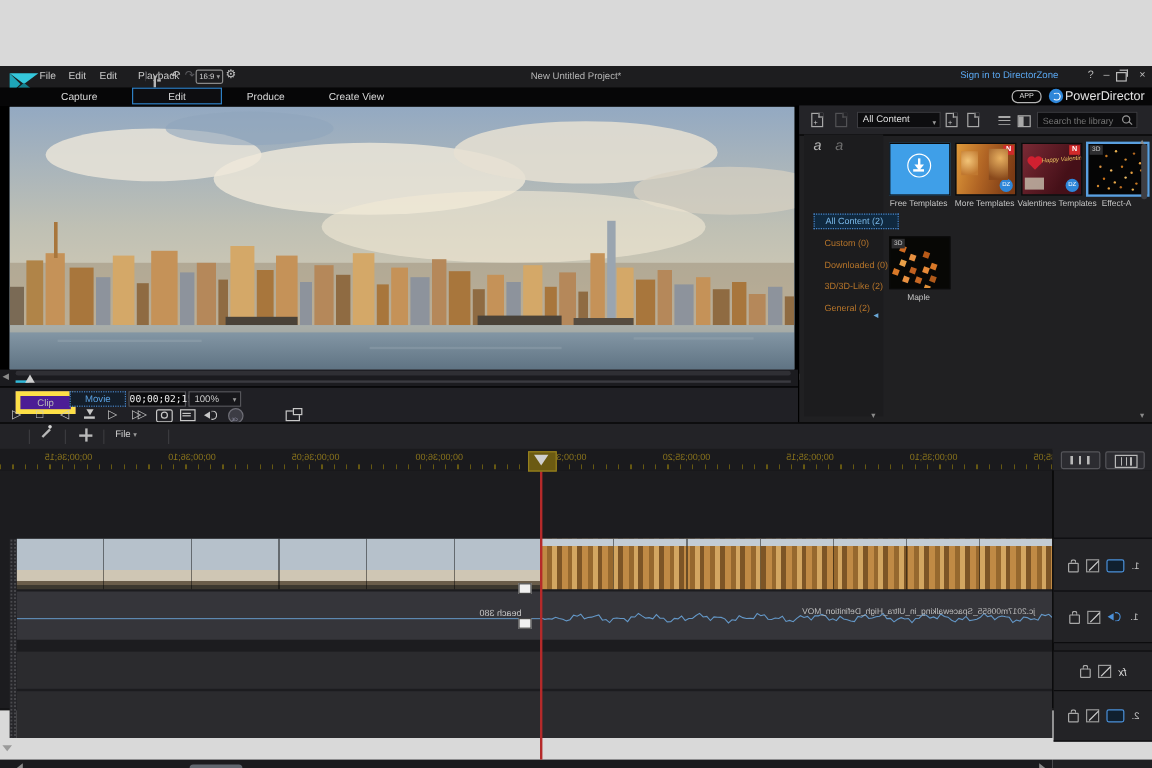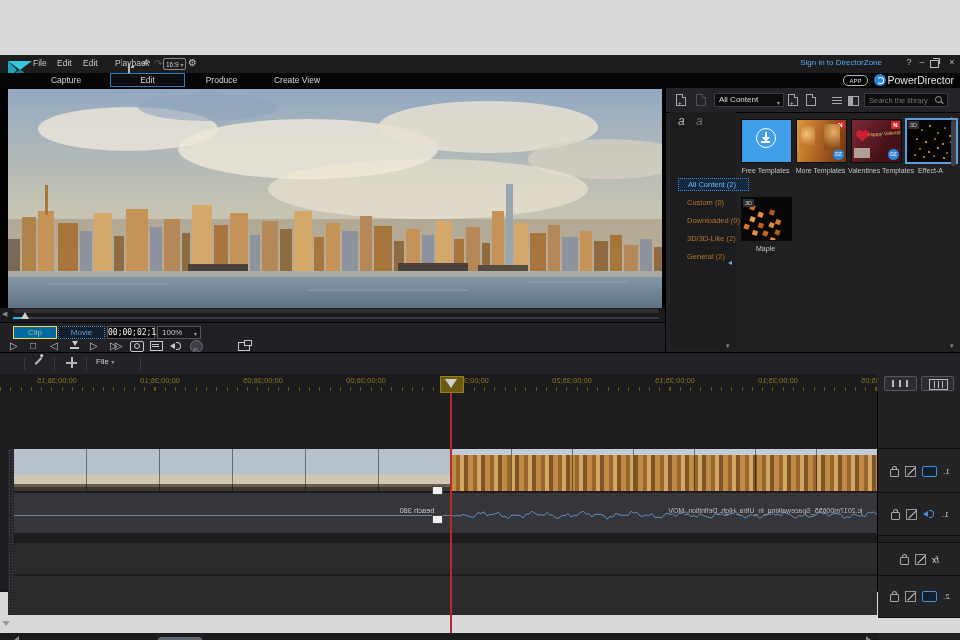--- a/index.html
+++ b/index.html
@@ -36,21 +36,21 @@
   #previewimg{position:absolute;left:8px;top:1px;width:654px;height:219px;background:#9fb3c8;overflow:hidden;}
   #vsep{position:absolute;left:663px;top:0;width:3px;height:264px;background:#000;}
   #scrubzone{position:absolute;left:0;top:220px;width:665px;height:14px;background:#1b1b1f;}
   .groove{position:absolute;left:13px;top:1px;width:646px;height:4px;background:#2f2f34;border-radius:2px;}
   .sliderline{position:absolute;left:13px;top:9px;width:646px;height:2px;background:#3a3a40;}
   .sliderfill{position:absolute;left:13px;top:9px;width:11px;height:2px;background:#2fb9da;}
   .sliderthumb{position:absolute;left:21px;top:4px;width:0;height:0;border-left:4px solid transparent;border-right:4px solid transparent;border-bottom:7px solid #cfcfcf;}
   .scrub-arrow{position:absolute;top:2px;font-size:7px;color:#8a8a8a;}
   #controls{position:absolute;left:0;top:234px;width:665px;height:30px;background:#202025;border-top:1px solid #000;}
   .cbtn{position:absolute;top:3px;height:11px;line-height:11px;text-align:center;font-size:8px;}
-  #clipbtn{left:13px;width:42px;background:#0369a1;border:1px solid #fde047;color:#b9b9b9;}
+  #clipbtn{left:13px;width:42px;background:#4c1d95;border:4px solid #fde047;color:#b9b9b9;}
   #moviebtn{left:58px;width:45px;background:#141e2a;border:1px dotted #4a86c8;color:#5aa0e0;}
   #tcbox{left:107px;width:46px;background:#0a0a0c;border:1px solid #55555a;color:#f0f0f0;font-family:"DejaVu Sans Mono",monospace;font-size:8px;letter-spacing:0;}
   #zoombox{left:157px;width:38px;background:#17171b;border:1px solid #55555a;color:#c9c9c9;text-align:left;padding-left:4px;}
   #zoombox .chev{position:absolute;right:3px;top:2px;}
   .ticon{position:absolute;top:17px;color:#c8c8c8;font-size:10px;line-height:11px;}
   .rec{width:9px;height:10px;position:relative;display:inline-block;}
   .rec::before{content:"";position:absolute;left:2px;top:1px;border-left:3px solid transparent;border-right:3px solid transparent;border-top:5px solid #c8c8c8;}
   .rec::after{content:"";position:absolute;left:0;bottom:1px;width:9px;height:2px;background:#c8c8c8;}
   .cam{display:inline-block;width:12px;height:9px;border:1px solid #c8c8c8;border-radius:2px;position:relative;margin-top:1px;}
   .cam::before{content:"";position:absolute;left:3px;top:1px;width:4px;height:4px;border:1px solid #c8c8c8;border-radius:50%;}
@@ -182,20 +182,21 @@
         <span class="menu-item" style="left: 57px;">Edit</span>
         <span class="menu-item" style="left: 83px;">Edit</span>
         <span class="menu-item" style="left: 115px;">Playback</span>
       </div>
     <span class="abs" style="left:120px;top:3px;color:#3a3a3e;font-size:9px;">|</span>
     <span class="mbar-ico msel" style="left:128px;top:4px;"></span>
     <span class="mbar-ico" style="left:142px;">↶</span>
     <span class="mbar-ico" style="left:154px;color:#5a5a5e;">↷</span>
     <span id="aspectbadge"><span>16:9</span> <span class="chev">▾</span></span>
     <span class="mbar-ico" style="left:188px;top:2px;">⚙</span>
+    <div id="apptitle">New Untitled Project*</div>
     <a id="signin">Sign in to DirectorZone</a>
     <span class="winctl" style="right:46px;">?</span>
     <span class="winctl" style="right:33px;">–</span>
     <span class="restore-ic" style="right:21px;"></span>
     <span class="winctl" style="right:3px;">×</span>
   </div>
 
   <div id="pdlogo">
     <svg width="26" height="24" viewBox="0 0 26 24">
       <polygon points="1,3 25,3 13,12" fill="#35c8dc"></polygon>

